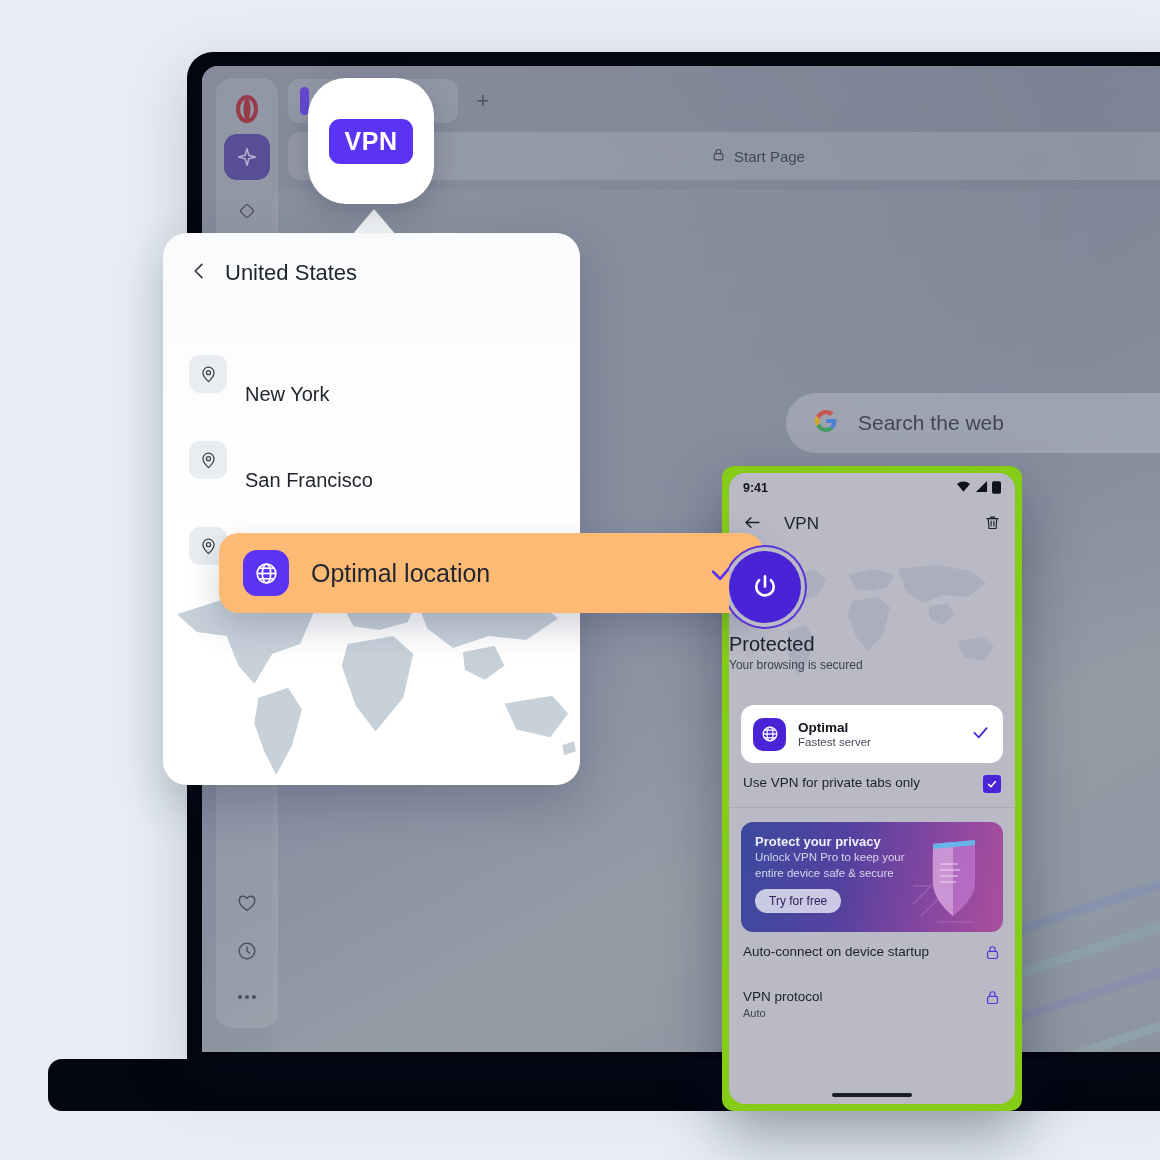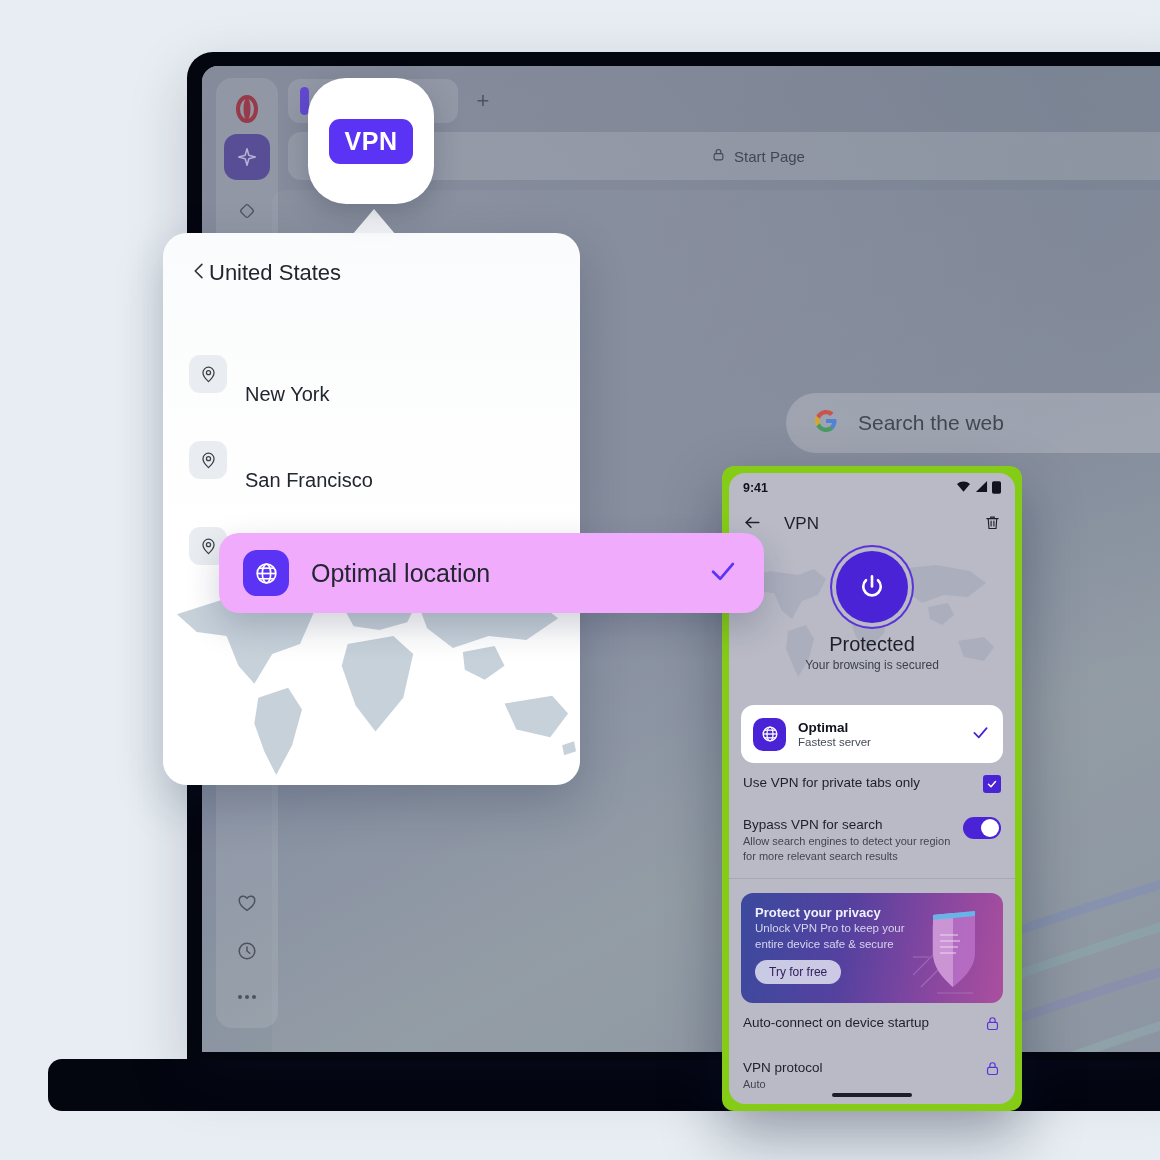--- a/index.html
+++ b/index.html
@@ -106,21 +106,21 @@
     width:100%; height:100%; background:#b9bac6; border-radius:16px; overflow:hidden;
     position:relative; display:flex; flex-direction:column;
   }
   .statusbar{ height:30px; display:flex; align-items:center; justify-content:space-between;
               padding:0 14px; font-size:12.5px; font-weight:bold; color:#10131c;}
   .status-icons{ display:flex; align-items:center; gap:4px; }
   .ph-appbar{ height:42px; display:flex; align-items:center; padding:0 14px; gap:22px; }
   .ph-title{ font-size:17px; color:#1c2029; }
   .ph-appbar .spacer{ flex:1; }
 
-  .hero{ position:relative; height:150px; display:flex; flex-direction:column; align-items:center; }
+  .hero{ position:relative; height:150px; display:flex; flex-direction:column; align-items:flex-start; }
   .hero-map{ position:absolute; inset:0; opacity:.3; }
   .hero-map svg{ width:100%; height:100%; }
   .powerbtn{
     width:72px;height:72px;border-radius:50%;background:#4a23d6;margin-top:6px;
     display:flex;align-items:center;justify-content:center;
     box-shadow:0 0 0 4px #b9bac6, 0 0 0 6px #5b33d8; position:relative; z-index:2;
   }
   .hero-title{ margin-top:10px; font-size:20px; color:#1c2029; position:relative; z-index:2;}
   .hero-sub{ margin-top:2px; font-size:12px; color:#3b414d; position:relative; z-index:2;}
 
@@ -169,33 +169,33 @@
   .popup{
     position:absolute; left:163px; top:233px; width:417px; height:552px;
     background:linear-gradient(180deg,#fafbfc 0%,#ffffff 55%,#ffffff 100%);
     border-radius:24px; box-shadow:0 18px 48px rgba(20,30,60,.22); overflow:hidden;
   }
   .popup-arrow{
     position:absolute; left:352px; top:209px; width:0;height:0;
     border-left:22px solid transparent; border-right:22px solid transparent;
     border-bottom:26px solid #fafbfc;
   }
-  .pop-head{ display:flex; align-items:center; padding:26px 26px 0; }
+  .pop-head{ display:flex; align-items:center; gap:16px; padding:26px 26px 0; }
   .pop-head .ttl{ font-size:22px; color:#22262f; }
   .pop-list{ margin-top:44px; }
   .pop-item{ display:flex; align-items:center; gap:18px; padding:11px 26px; }
   .pop-item .pin{ width:38px;height:38px;border-radius:11px;background:#e9edf1;
                   display:flex;align-items:center;justify-content:center;}
   .pop-item .nm{ font-size:20px; color:#22262f;margin-top:41px; }
   .pop-map{ position:absolute; left:0; right:0; bottom:0; height:200px; opacity:.85; }
   .pop-map svg{ width:100%; height:100%; }
 
   .optimal-card{
     position:absolute; left:219px; top:533px; width:545px; height:80px;
-    background:#f0abfc; border-radius:20px; box-shadow:0 14px 34px rgba(20,30,60,.2);
+    background:#fdba74; border-radius:20px; box-shadow:0 14px 34px rgba(20,30,60,.2);
     display:flex; align-items:center; padding:0 24px; gap:22px;
   }
   .optimal-card .oc-ic{ width:46px;height:46px;border-radius:14px;background:#5b33f5;
                         display:flex;align-items:center;justify-content:center;}
   .optimal-card .oc-nm{ font-size:25px; color:#22262f; }
   .optimal-card .oc-chk{ margin-left:auto; color:#5b33f5; }
 </style>
 </head>
 <body>
 
@@ -413,27 +413,20 @@
         </div>
         <div class="rgt">
           <span class="cbox">
             <svg width="12" height="12" viewBox="0 0 24 24" fill="none" stroke="#fff" stroke-width="3" stroke-linecap="round" stroke-linejoin="round">
               <path d="M5 12.5 L10 17.5 L19 7"></path>
             </svg>
           </span>
         </div>
       </div>
 
-      <div class="ph-row">
-        <div style="max-width:210px">
-          <div class="lbl">Bypass VPN for search</div>
-          <div class="sub">Allow search engines to detect your region for more relevant search results</div>
-        </div>
-        <div class="rgt toggle"></div>
-      </div>
 
       <div class="divider"></div>
 
       <div class="promo">
         <div class="p1">Protect your privacy</div>
         <div class="p2">Unlock VPN Pro to keep your entire device safe &amp; secure</div>
         <div class="btn">Try for free</div>
         <div class="shield">
           <svg viewBox="0 0 80 90">
             <g opacity=".35" stroke="#c9a7e0" fill="none" stroke-width="1.2">

